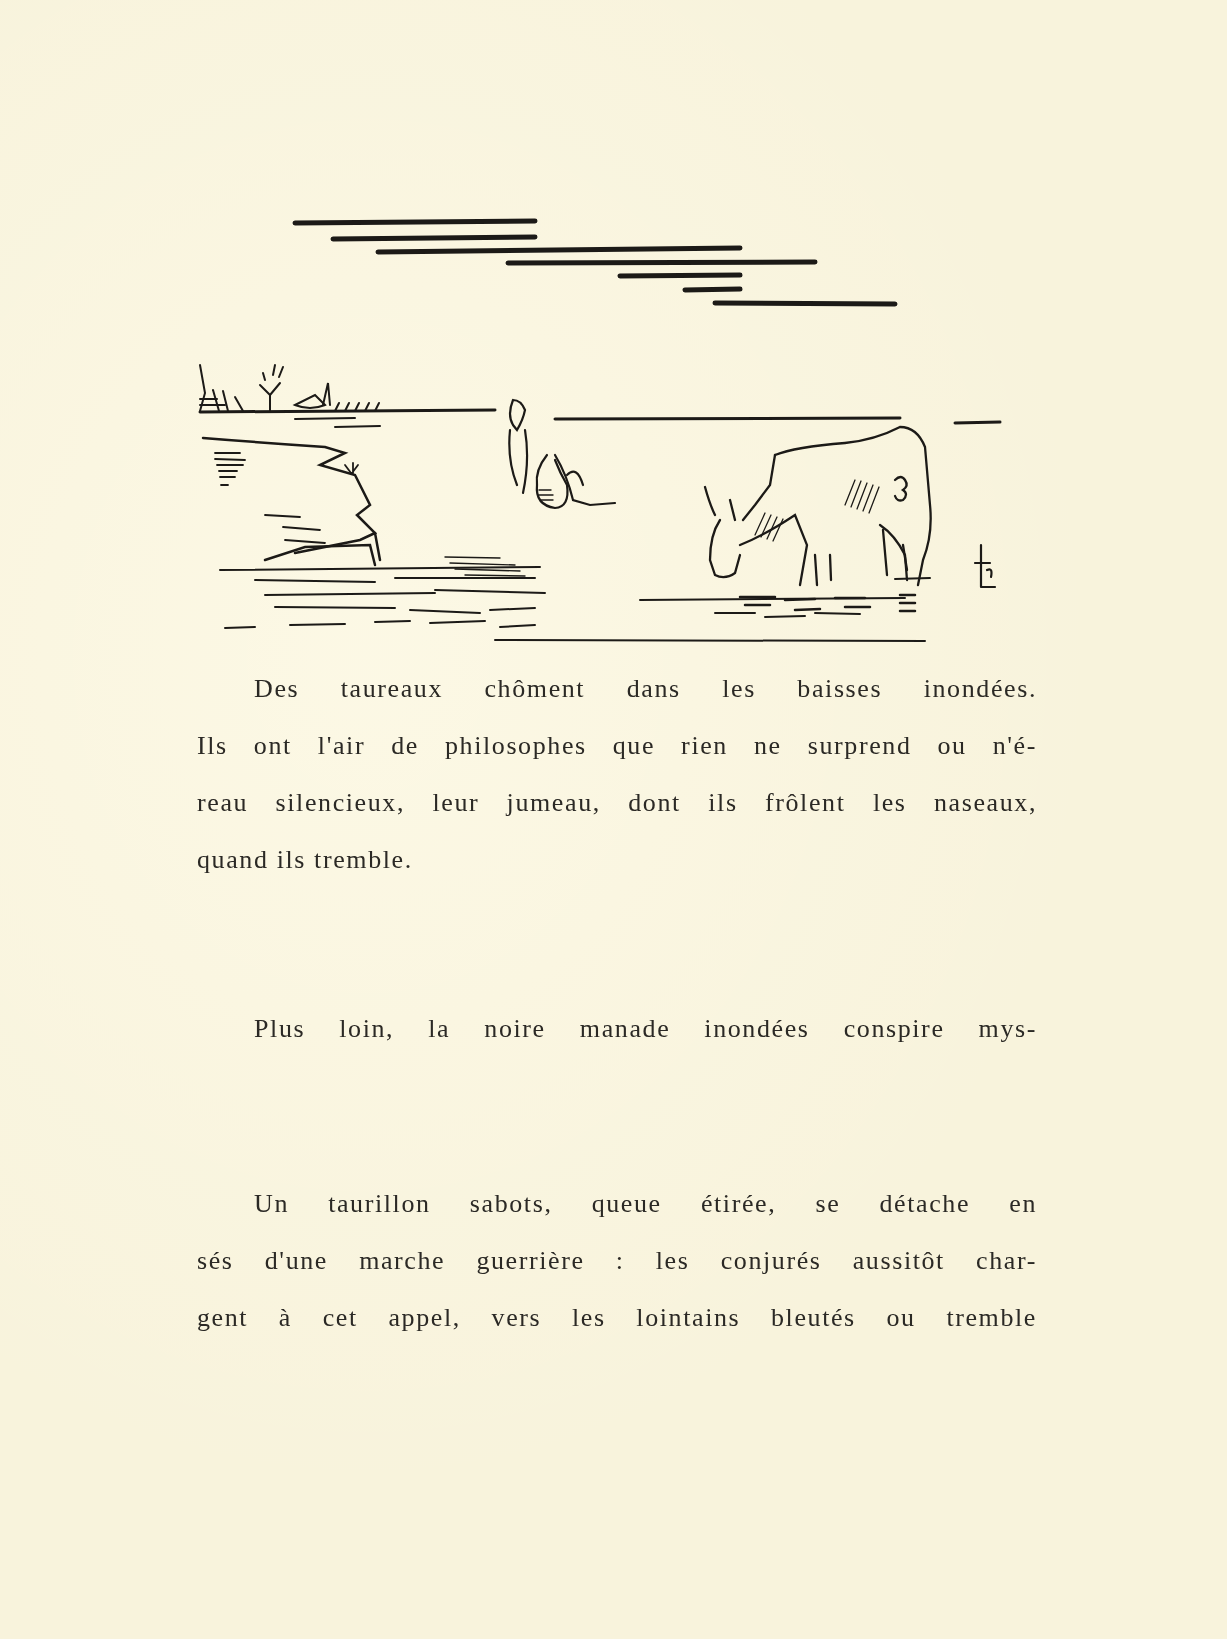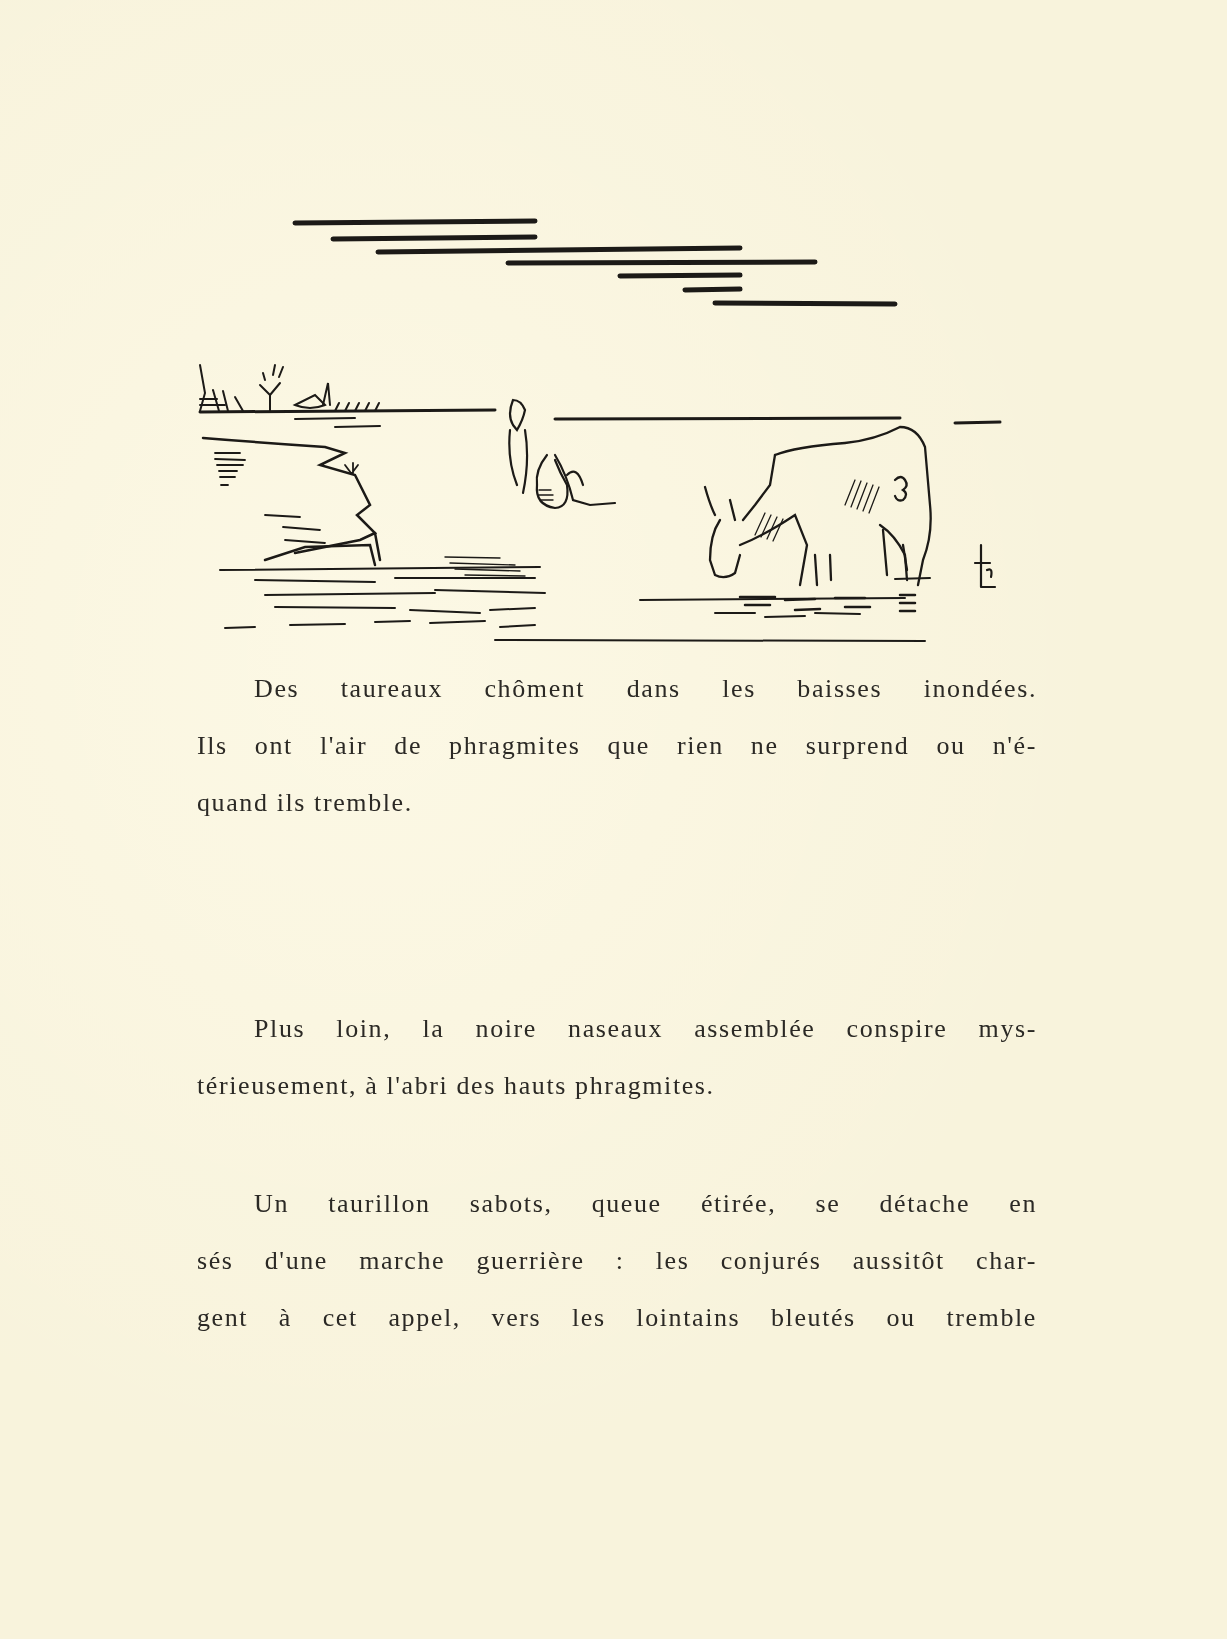--- a/index.html
+++ b/index.html
@@ -161,27 +161,27 @@
       </g>
 
       <g stroke-width="2.2">
         <path d="M786 330 L786 372 M780 348 L795 348 M786 372 L800 372 M792 355 Q798 352 796 362"></path>
       </g>
     </g>
   </svg>
 
   <div class="text-block" id="p1">
     <span class="line indent">Des taureaux chôment dans les baisses inondées.</span>
-    <span class="line">Ils ont l'air de phragmites que rien ne surprend ou n'é-</span>
+    <span class="line">Ils ont l'air de philosophes que rien ne surprend ou n'é-</span>
+    <span class="line">reau silencieux, leur jumeau, dont ils frôlent les naseaux,</span>
     <span class="line last">quand ils tremble.</span>
   </div>
 
   <div class="text-block" id="p2">
-    <span class="line indent">Plus loin, la noire naseaux assemblée conspire mys-</span>
-    <span class="line last">térieusement, à l'abri des hauts phragmites.</span>
+    <span class="line indent">Plus loin, la noire manade inondées conspire mys-</span>
   </div>
 
   <div class="text-block" id="p3">
     <span class="line indent">Un taurillon sabots, queue étirée, se détache en</span>
     <span class="line">sés d'une marche guerrière : les conjurés aussitôt char-</span>
     <span class="line">gent à cet appel, vers les lointains bleutés ou tremble</span>
   </div>
 
 </div>
 

